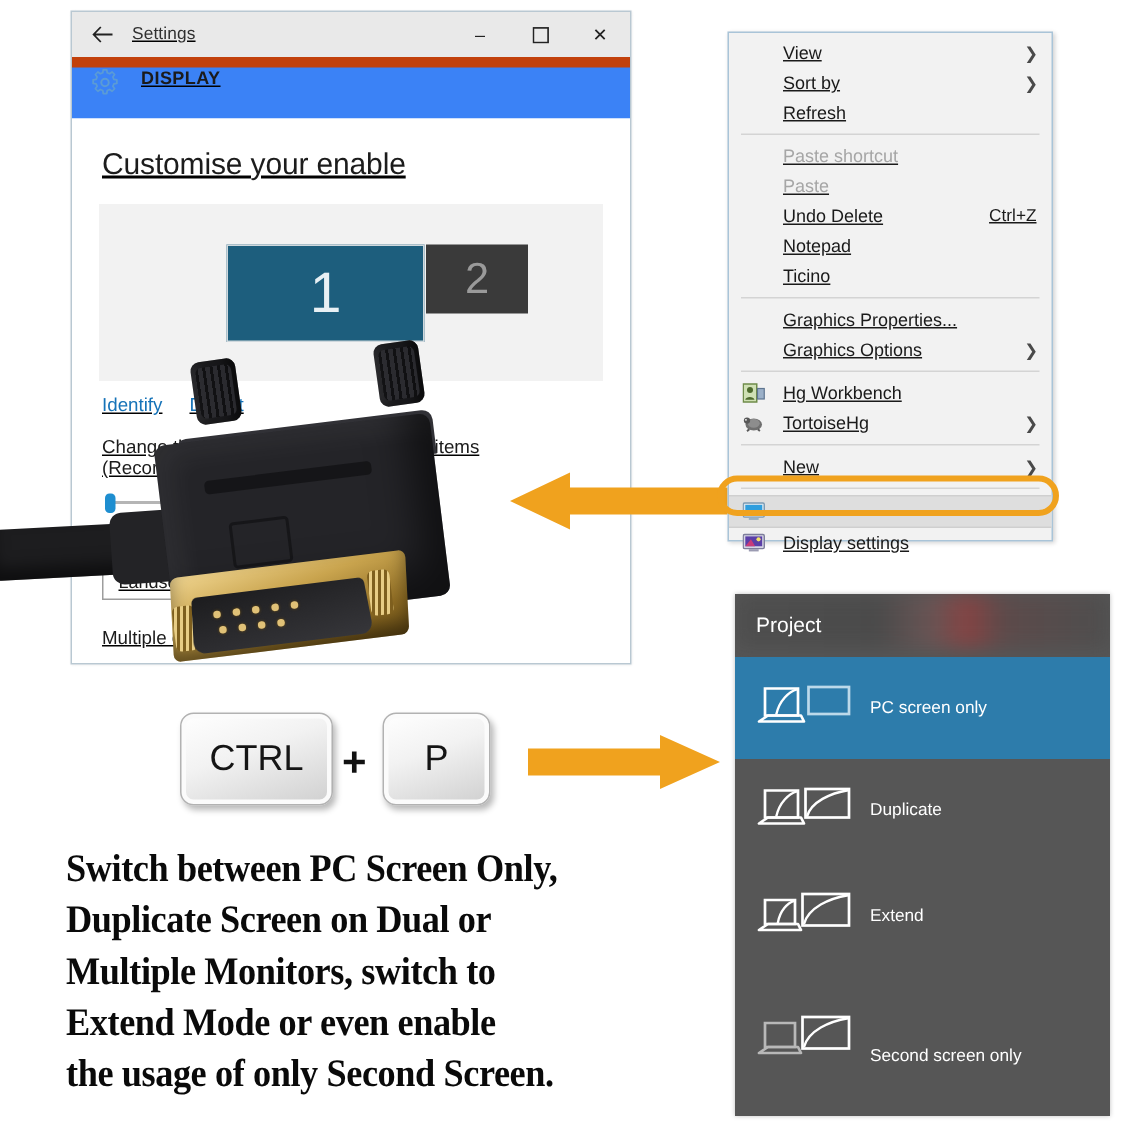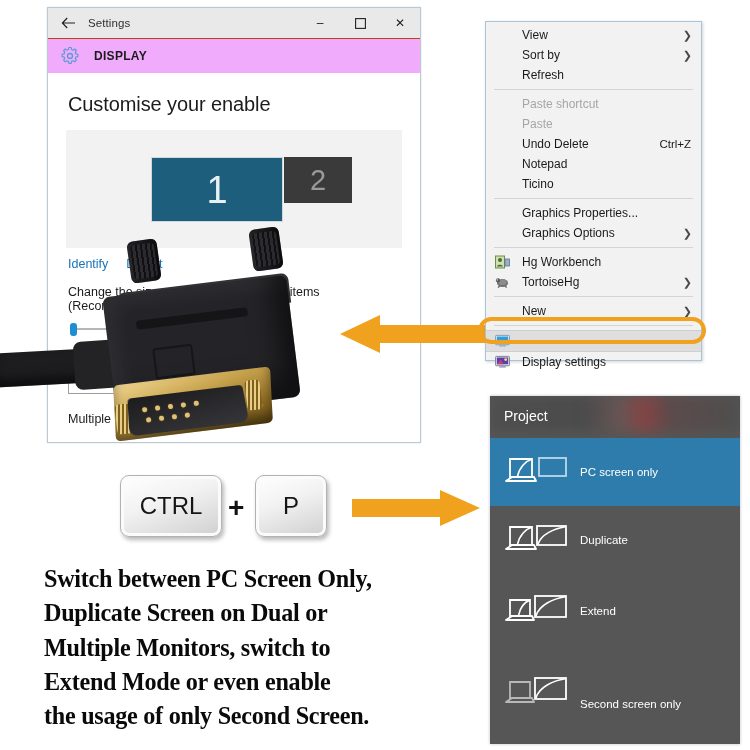--- a/index.html
+++ b/index.html
@@ -1,31 +1,31 @@
 <!DOCTYPE html>
 <html><head>
 <meta charset="utf-8">
 <style>
   html,body{margin:0;padding:0;background:#ffffff;}
   body{width:750px;height:750px;position:relative;overflow:hidden;
        font-family:"Liberation Sans", sans-serif;-webkit-font-smoothing:antialiased;}
-  .abs{position:absolute;}
+  .abs{position:absolute;text-decoration:underline;}
 
   
   #settings-window{left:47px;top:7px;width:372px;height:434px;background:#ffffff;
       border:1px solid #b9c8d2;box-shadow:0 0 2px rgba(0,0,0,.12);overflow:hidden;}
   #settings-titlebar{height:30px;background:#e9e9e9;display:flex;align-items:center;position:relative;}
   #settings-back{width:40px;height:30px;display:flex;align-items:center;justify-content:center;
       font-size:15px;color:#222;line-height:1;}
   #settings-title{font-size:11.5px;color:#303030;letter-spacing:.1px;}
   .win-btns{position:absolute;right:0;top:0;height:30px;display:flex;}
   .win-btn{width:40px;height:30px;display:flex;align-items:center;justify-content:center;
       font-size:12px;color:#222;}
-  #settings-header{height:34px;background:#f0abfc;display:flex;align-items:center;
-      padding-left:12px;border-top:1px solid #c2410c;}
+  #settings-header{height:34px;background:#3b82f6;display:flex;
+      padding-left:12px;border-top:7px solid #c2410c;}
   #gear-icon{width:20px;height:20px;margin-right:14px;flex:0 0 auto;}
   #settings-subtitle{font-size:12px;font-weight:bold;color:#1b1b1b;letter-spacing:.3px;}
   #settings-body{padding:14px 18px 0 18px;background:#fff;height:368px;box-sizing:border-box;}
   #customise-heading{font-size:20px;color:#1c1c1c;font-weight:normal;margin:6px 0 14px 2px;
       letter-spacing:-.1px;}
   #monitor-preview{background:#f2f2f2;height:118px;position:relative;}
   #monitor-1{position:absolute;left:85px;top:27px;width:130px;height:63px;background:#1d5e7d;
       border:1px solid #cfd8dd;display:flex;align-items:center;justify-content:center;}
   #monitor-1 .num{color:#e8f0f4;font-size:38px;font-weight:300;line-height:1;}
   #monitor-2{position:absolute;left:218px;top:27px;width:68px;height:46px;background:#3a3a3a;

